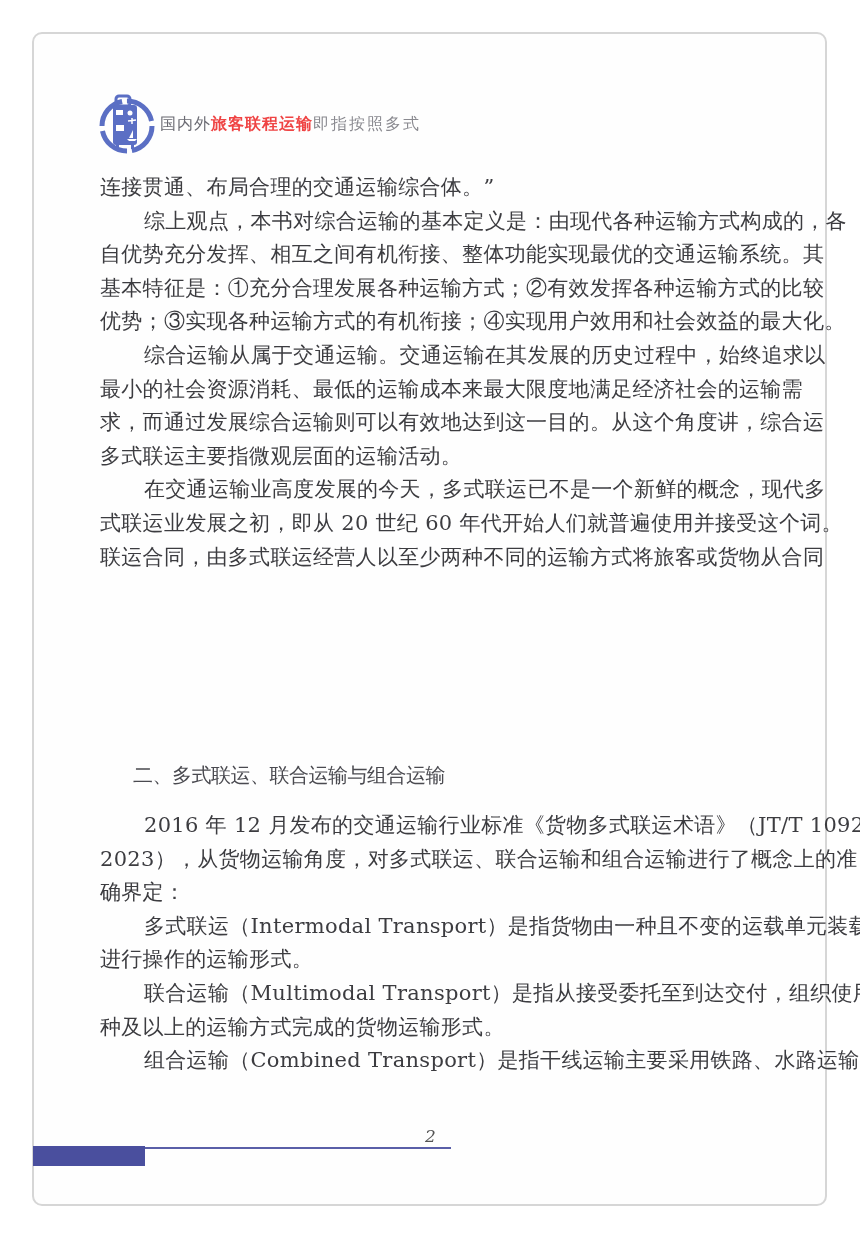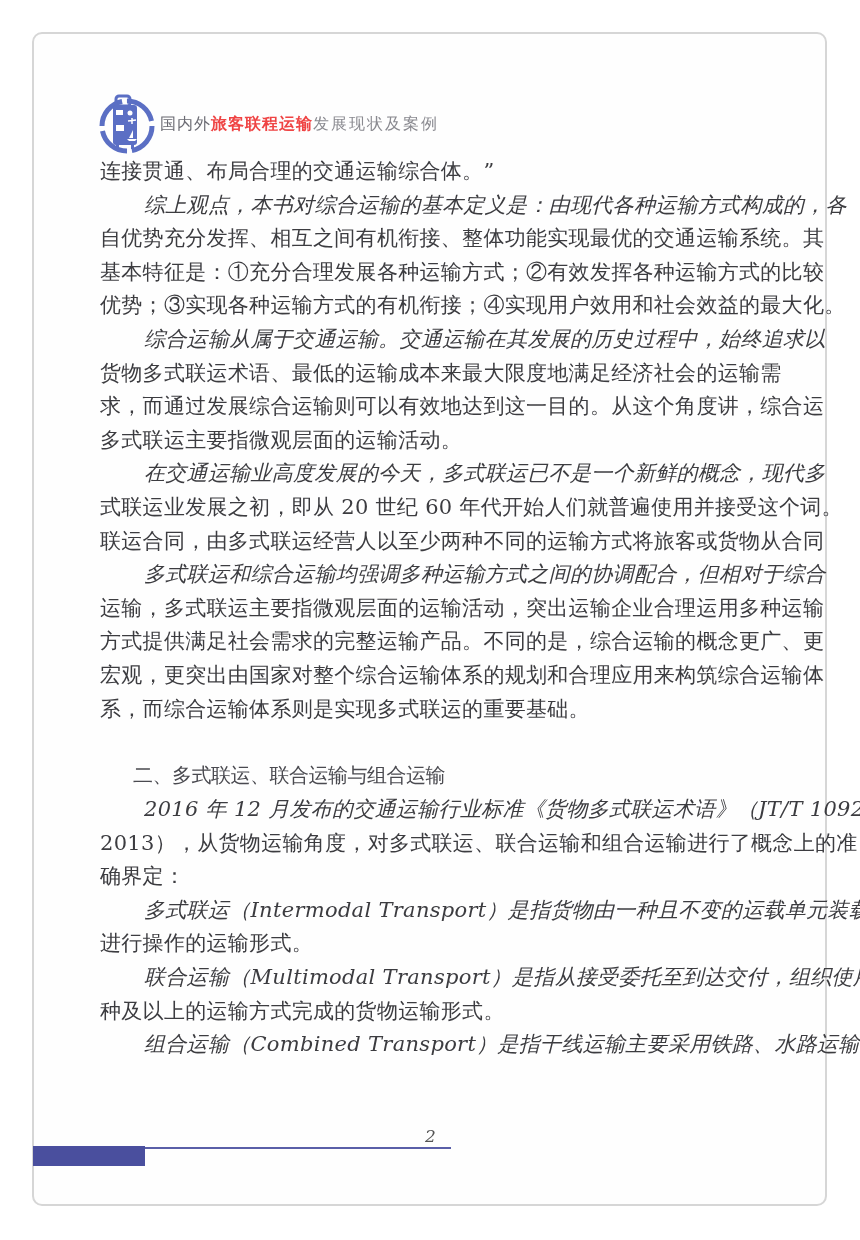--- a/index.html
+++ b/index.html
@@ -20,27 +20,28 @@
   .logo { width: 60px; height: 64px; }
   .head-text {
     margin-left: 3px; font-size: 16px; color: #6a6a72; letter-spacing: 1px;
     font-family: "DejaVu Sans", "Liberation Sans", sans-serif; white-space: nowrap;
   }
   .head-text .bold { font-weight: bold; color: #ef4444; }
   .head-text .light { font-family: "DejaVu Serif", serif; color: #8a8a90; letter-spacing: 2px; }
   .body-text {
     position: absolute; left: 100px; width: 676px; color: #3c3c40;
     font-size: 21px;
+    margin-top: 16px;
   }
   .line {
     height: 33.6px; line-height: 33.6px; white-space: nowrap;
     text-align: justify; text-align-last: justify; letter-spacing: 0.3px;
   }
   .line.last { text-align-last: left; }
-  .line.indent { padding-left: 44px; font-style: italic; }
+  .line.indent { padding-left: 44px; }
   .heading {
     position: absolute; left: 133px; top: 755px; font-size: 20px; color: #4a4a50;
     font-family: "DejaVu Sans", "Liberation Sans", sans-serif; line-height: 40px;
     white-space: nowrap; letter-spacing: -0.5px;
   }
   .footer-bar { position: absolute; left: 33px; top: 1146px; width: 112px; height: 20px; background: #4a4f9e; }
   .footer-line { position: absolute; left: 145px; top: 1147px; width: 306px; height: 1.5px; background: #5a5fa8; }
   .page-number {
     position: absolute; left: 425px; top: 1126px; font-size: 17px; font-style: italic;
     color: #555; font-family: "DejaVu Serif", serif;
@@ -58,59 +59,52 @@
     <rect x="16" y="13" width="24" height="40" rx="3" fill="#5b6fc4"></rect>
     <rect x="19" y="18" width="7" height="5" fill="#ffffff"></rect>
     <circle cx="33" cy="21" r="2.5" fill="#ffffff"></circle>
     <path d="M31 29 l8 -1 M35 26 v6" stroke="#ffffff" stroke-width="1.5"></path>
     <rect x="19" y="33" width="8" height="6" fill="#ffffff"></rect>
     <path d="M32 46 l4 -8 v8 z" fill="#ffffff"></path>
     <path d="M30 47 h10 l-2 2 h-6 z" fill="#ffffff"></path>
     <rect x="19" y="53" width="3" height="4" fill="#5b6fc4"></rect>
     <rect x="34" y="53" width="3" height="4" fill="#5b6fc4"></rect>
   </svg>
-  <span class="head-text"><span>国内外</span><span class="bold">旅客联程运输</span><span class="light">发展现状及案例</span></span>
+  <span class="head-text"><span>国内外</span><span class="bold">旅客联程运输</span><span class="light">即指按照多式</span></span>
 </div>
 
 <div class="body-text" id="block1" style="top:155px;">
     <div>
       <div class="line last">连接贯通、布局合理的交通运输综合体。”</div>
     </div>
     <div>
       <div class="line indent">综上观点，本书对综合运输的基本定义是：由现代各种运输方式构成的，各</div>
       <div class="line">自优势充分发挥、相互之间有机衔接、整体功能实现最优的交通运输系统。其</div>
       <div class="line">基本特征是：①充分合理发展各种运输方式；②有效发挥各种运输方式的比较</div>
       <div class="line last">优势；③实现各种运输方式的有机衔接；④实现用户效用和社会效益的最大化。</div>
     </div>
     <div>
       <div class="line indent">综合运输从属于交通运输。交通运输在其发展的历史过程中，始终追求以</div>
-      <div class="line">货物多式联运术语、最低的运输成本来最大限度地满足经济社会的运输需</div>
+      <div class="line">最小的社会资源消耗、最低的运输成本来最大限度地满足经济社会的运输需</div>
       <div class="line">求，而通过发展综合运输则可以有效地达到这一目的。从这个角度讲，综合运</div>
       <div class="line last">多式联运主要指微观层面的运输活动。</div>
     </div>
     <div>
       <div class="line indent">在交通运输业高度发展的今天，多式联运已不是一个新鲜的概念，现代多</div>
       <div class="line">式联运业发展之初，即从 20 世纪 60 年代开始人们就普遍使用并接受这个词。</div>
       <div class="line">联运合同，由多式联运经营人以至少两种不同的运输方式将旅客或货物从合同</div>
     </div>
-    <div>
-      <div class="line indent">多式联运和综合运输均强调多种运输方式之间的协调配合，但相对于综合</div>
-      <div class="line">运输，多式联运主要指微观层面的运输活动，突出运输企业合理运用多种运输</div>
-      <div class="line">方式提供满足社会需求的完整运输产品。不同的是，综合运输的概念更广、更</div>
-      <div class="line">宏观，更突出由国家对整个综合运输体系的规划和合理应用来构筑综合运输体</div>
-      <div class="line last">系，而综合运输体系则是实现多式联运的重要基础。</div>
-    </div>
   </div>
 
 <div class="heading">二、多式联运、联合运输与组合运输</div>
 
 <div class="body-text" id="block2" style="top:793px;">
     <div>
       <div class="line indent">2016 年 12 月发布的交通运输行业标准《货物多式联运术语》（JT/T 1092—</div>
-      <div class="line">2013），从货物运输角度，对多式联运、联合运输和组合运输进行了概念上的准</div>
+      <div class="line">2023），从货物运输角度，对多式联运、联合运输和组合运输进行了概念上的准</div>
       <div class="line last">确界定：</div>
     </div>
     <div>
       <div class="line indent">多式联运（Intermodal Transport）是指货物由一种且不变的运载单元装载，</div>
       <div class="line last">进行操作的运输形式。</div>
     </div>
     <div>
       <div class="line indent">联合运输（Multimodal Transport）是指从接受委托至到达交付，组织使用两</div>
       <div class="line last">种及以上的运输方式完成的货物运输形式。</div>
     </div>

